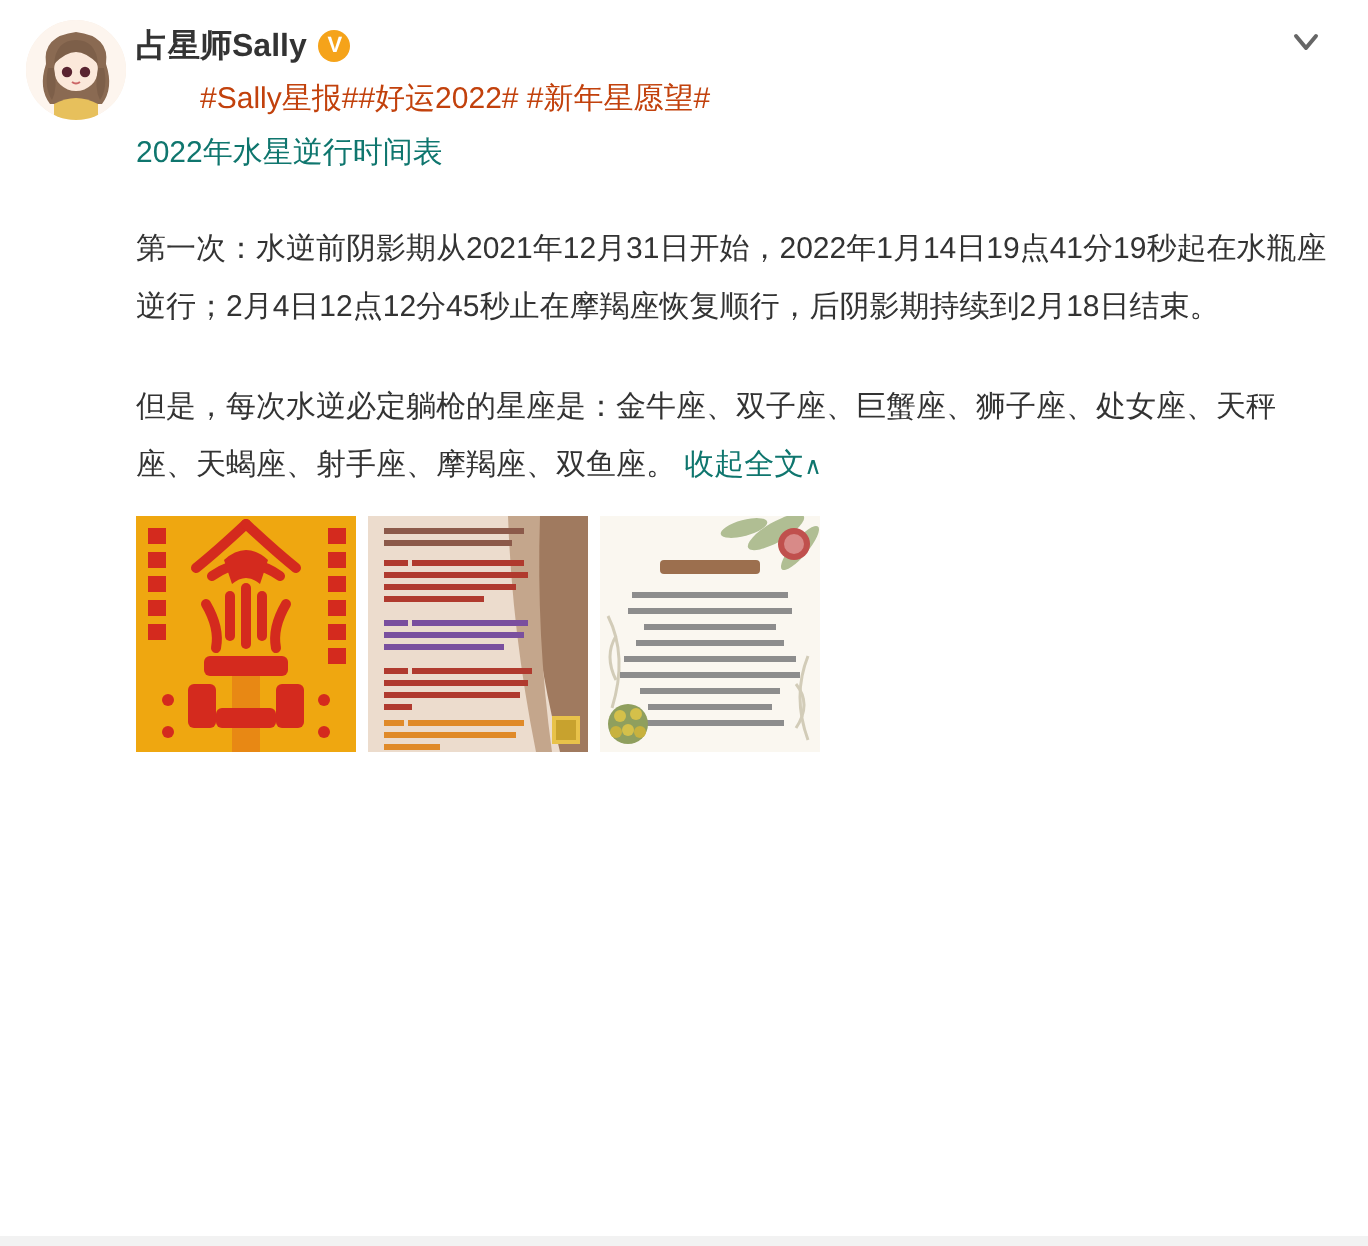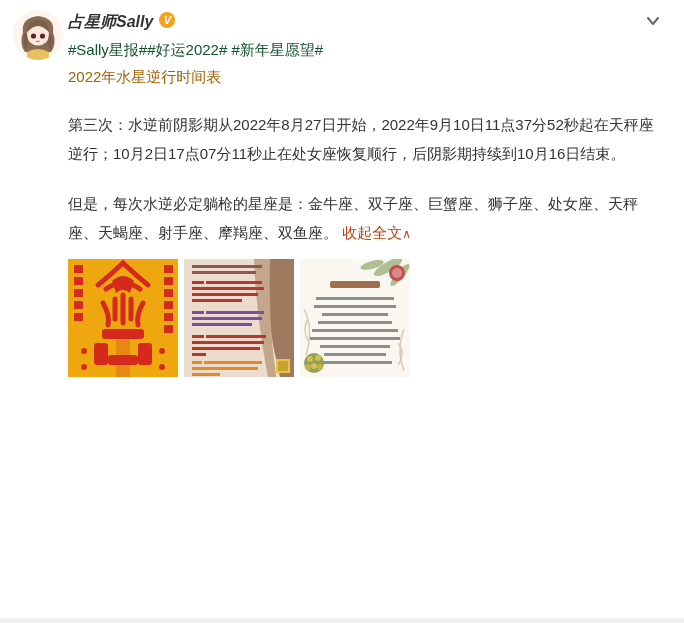--- a/index.html
+++ b/index.html
@@ -8,31 +8,31 @@
     position:relative; width:684px; height:623px; background:#ffffff;
     overflow:hidden; color:#333;
   }
   .post-row { display:flex; padding:10px 20px 0 13px; }
   .avatar-wrap { width:55px; flex:0 0 55px; }
   .avatar {
     width:50px; height:50px; border-radius:50%; overflow:hidden;
     background:#f7ece2; display:block; cursor:pointer;
   }
   .main-col { flex:1; min-width:0; padding-top:2px; }
-  .name-row { display:flex; align-items:flex-start; height:22px;font-style:italic; }
+  .name-row { display:flex; align-items:center; height:22px; }
   .author { font-size:16px; font-weight:bold; color:#333; cursor:pointer; }
   .v-badge {
     width:16px; height:16px; border-radius:50%; background:#f5a31a;
     color:#fff; font-size:11px; font-weight:bold; line-height:16px;
     text-align:center; margin-left:6px; flex:0 0 16px;
   }
-  .hashtags { margin-top:5px; font-size:15px; color:#14532d; line-height:22px; cursor:pointer; }
-  .post-title { margin-top:4px; font-size:15px; color:#a16207; line-height:24px; }
+  .hashtags { margin-top:5px; font-size:15px; color:#c2410c; line-height:22px; cursor:pointer;margin-left:32px; }
+  .post-title { margin-top:4px; font-size:15px; color:#0f766e; line-height:24px; }
   .para { margin-top:21px; font-size:15px; color:#333; line-height:29px; word-break:break-all; }
-  .link-blue { color:#c2410c; cursor:pointer; text-decoration:none; }
+  .link-blue { color:#0f766e; cursor:pointer; text-decoration:none; }
   .chevron-up-glyph { font-size:12px; letter-spacing:0; }
   .menu-chevron {
     position:absolute; top:14px; right:22px; width:18px; height:14px;
     cursor:pointer; color:#666;
   }
   .img-grid { margin-top:10px; display:flex; gap:6px; }
   .thumb {
     width:110px; height:118px; position:relative; overflow:hidden;
     cursor:pointer; background:#eee; flex:0 0 110px;
   }
@@ -82,21 +82,21 @@
 
       <div class="name-row">
         <span class="author">占星师Sally</span>
         <span class="v-badge">V</span>
       </div>
 
       <div class="hashtags">#Sally星报##好运2022# #新年星愿望#</div>
 
       <div class="post-title">2022年水星逆行时间表</div>
 
-      <p class="para">第三次：水逆前阴影期从2022年8月27日开始，2022年9月10日11点37分52秒起在天秤座逆行；10月2日17点07分11秒止在处女座恢复顺行，后阴影期持续到10月16日结束。</p>
+      <p class="para">第一次：水逆前阴影期从2021年12月31日开始，2022年1月14日19点41分19秒起在水瓶座逆行；2月4日12点12分45秒止在摩羯座恢复顺行，后阴影期持续到2月18日结束。</p>
 
       <p class="para">
         <span>但是，每次水逆必定躺枪的星座是：金牛座、双子座、巨蟹座、狮子座、处女座、天秤座、天蝎座、射手座、摩羯座、双鱼座。</span>
         <a class="link-blue">
           <span>收起全文</span><span class="chevron-up-glyph">∧</span>
         </a>
       </p>
 
       <div class="img-grid">
 

